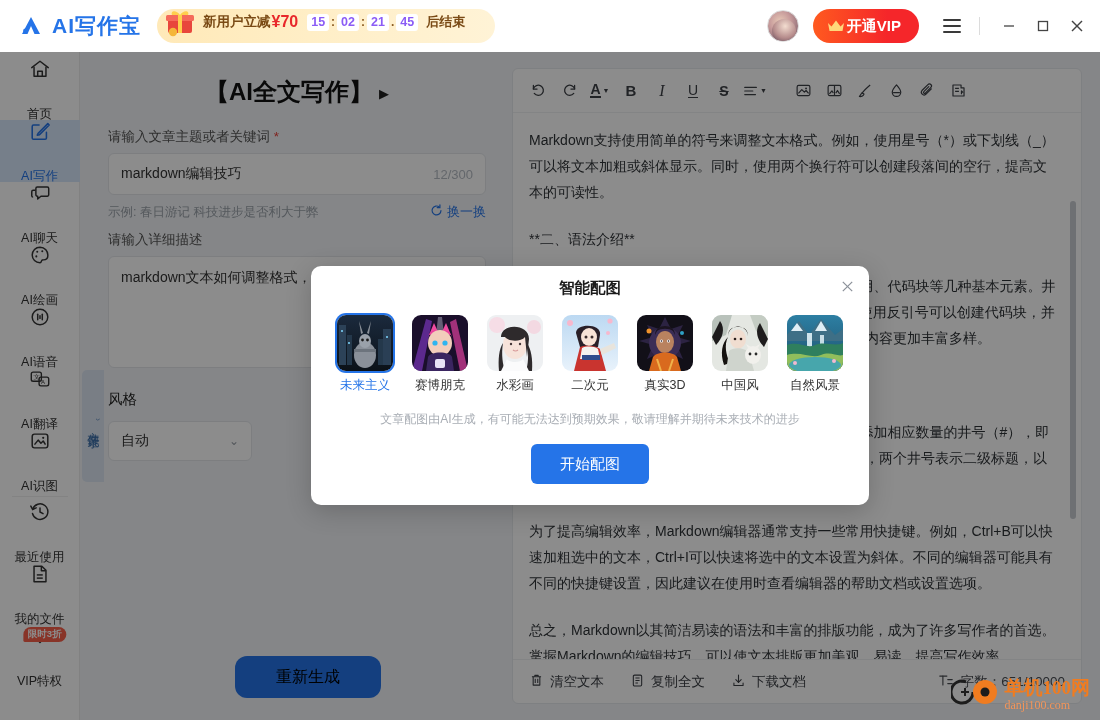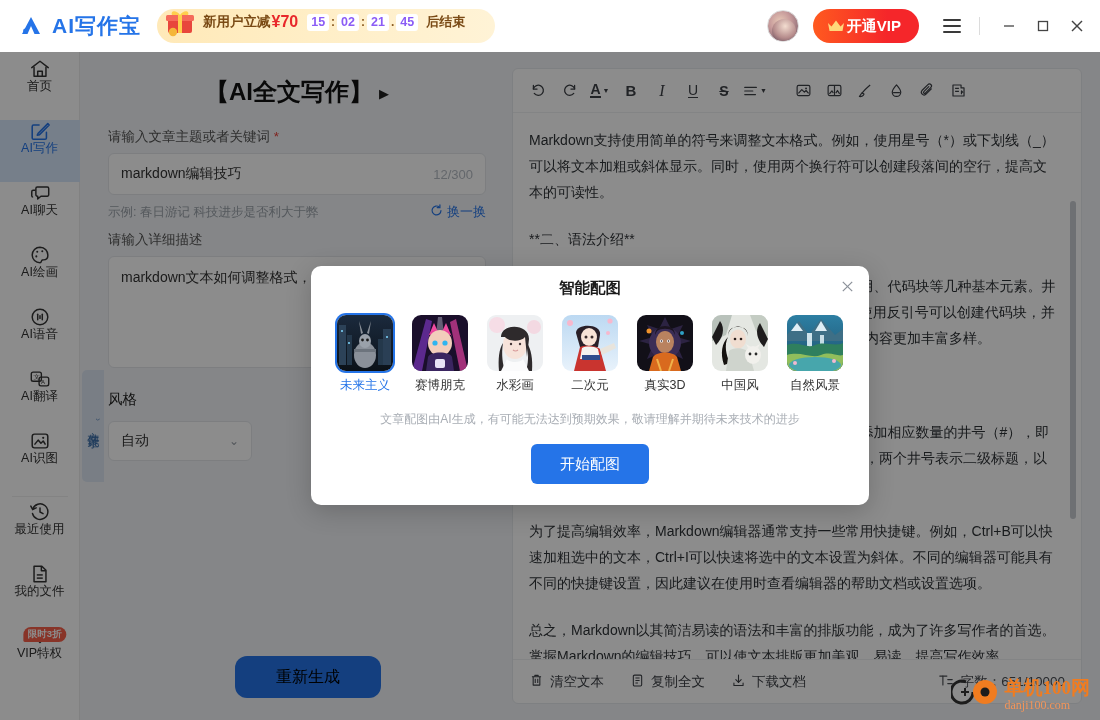--- a/index.html
+++ b/index.html
@@ -62,21 +62,21 @@
   .win-btn svg { display:block; }
 
   
   .sidebar {
     position:absolute; left:0; top:52px; width:80px; height:668px;
     background:#ffffff; border-right:1px solid #ececec; z-index: 20;
     display:flex; flex-direction:column; align-items:center; padding-top: 6px;
   }
   .nav-item {
     width: 80px; height: 62px; display:flex; flex-direction:column; align-items:center;
-    justify-content:flex-start; cursor:pointer; color:#333; position:relative;
+    justify-content:space-between; cursor:pointer; color:#333; position:relative;
   }
   .nav-item .nv-ico { width:22px; height:22px; display:flex; align-items:center; justify-content:center;}
   .nav-item .nv-label { font-size:12.5px; color:#333; line-height: 1; }
   .nav-item.active { background:#d8e8fb; }
   .nav-item.active .nv-label { color:#2574e8; }
   .nav-item.active .nv-ico svg { stroke:#2574e8; }
   .nav-sep { width:56px; height:1px; background:#eee; margin: 4px 0; }
   .nav-badge {
     position:absolute; top: 2px; left: 50%; transform: translateX(-38%);
     background:#f8604a; color:#fff; font-size:9.5px; border-radius: 8px 8px 8px 2px;

